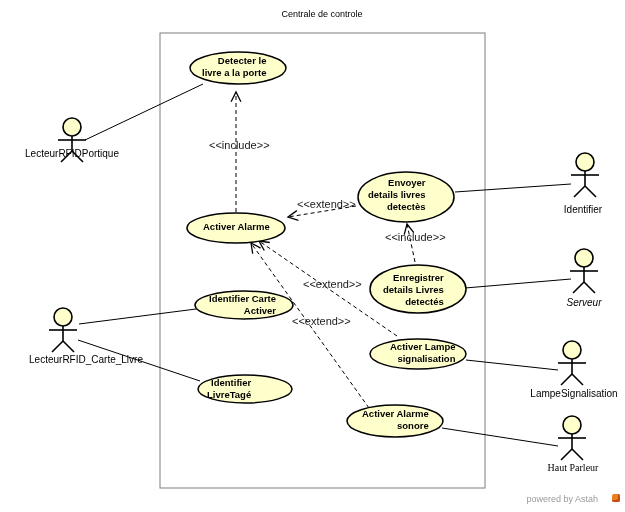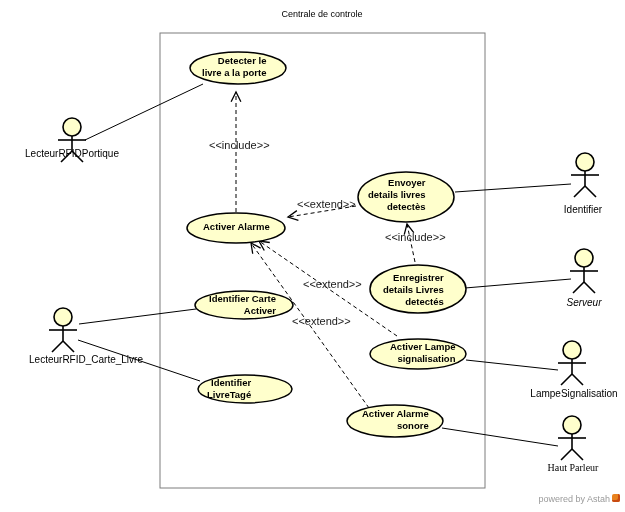--- a/index.html
+++ b/index.html
@@ -7,21 +7,21 @@
           font-family:"Liberation Sans",sans-serif;}
   #shapes{position:absolute;left:0;top:0;}
   .uc-label{position:absolute;font-weight:bold;font-size:9.5px;line-height:12px;
             color:#000;white-space:nowrap;text-align:right;}
   .actor-label{position:absolute;font-size:10px;color:#000;white-space:nowrap;
                transform:translateX(-50%);}
   .stereo{position:absolute;font-size:11px;color:#1a1a1a;white-space:nowrap;}
   .frame-title{position:absolute;left:322px;top:9px;transform:translateX(-50%);
                font-size:9px;color:#000;white-space:nowrap;}
   .footer{position:absolute;right:5px;top:494px;font-size:9px;color:#9a9a9a;
-          display:flex;align-items:flex-start;gap:2px;}
+          display:flex;align-items:flex-start;gap:14px;}
   .astah-icon{display:inline-block;width:8px;height:8px;border-radius:2px;
               background:#e8821e;box-shadow:inset -2px -2px 0 #c84b12;}
 </style>
 </head>
 <body>
 
 <div id="canvas">
 
   <svg id="shapes" width="625" height="512" viewBox="0 0 625 512">
     <defs>

